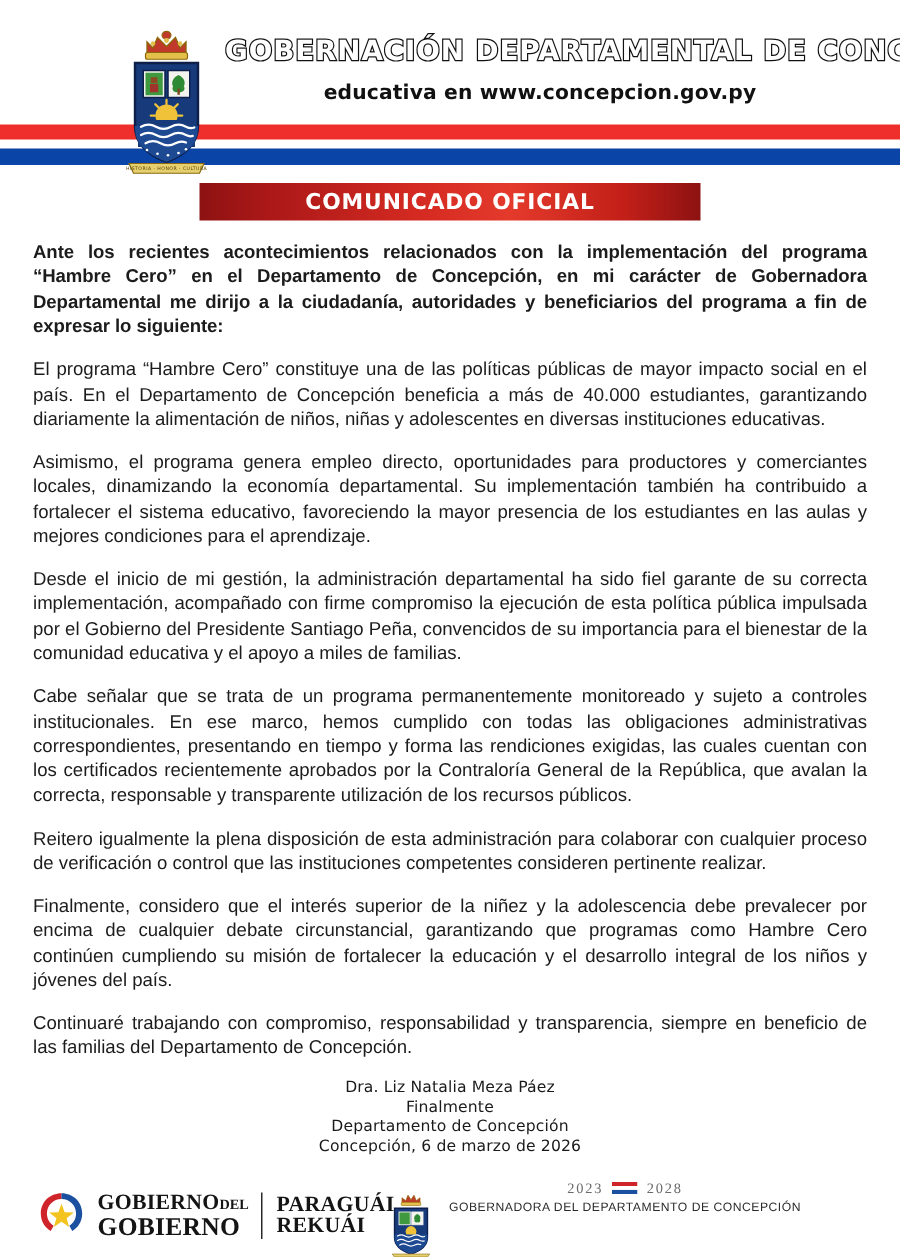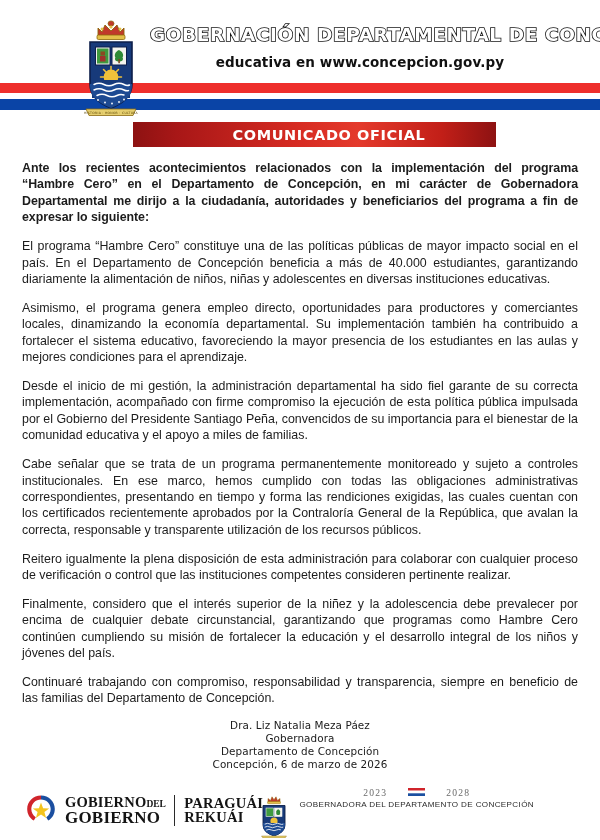--- a/index.html
+++ b/index.html
@@ -90,21 +90,20 @@
   .banner {
     position: absolute;
     left: 133px;
     top: 2px;
     width: 334px;
     height: 25px;
     background: linear-gradient(90deg, #8d1212 0%, #a81717 12%, #d62b22 45%, #e43a2c 62%, #c21f18 85%, #8d1212 100%);
     display: flex;
     align-items: center;
     justify-content: center;
-    padding-left: 29px;
   }
   .banner-text {
     color: #ffffff;
     font-family: "DejaVu Sans", sans-serif;
     font-size: 14.5px;
     font-weight: 700;
     letter-spacing: 0.6px;
   }
 
   
@@ -181,21 +180,21 @@
     top: 0px;
     display: flex;
     align-items: flex-start;
   }
   .fr-crest { width: 30px; height: 44px; margin-top: 10px; flex: none; }
   .fr-text { margin-left: 10px; text-align: center; }
   .years {
     display: flex;
     align-items: center;
     justify-content: center;
-    gap: 21px;
+    gap: 6px;
     height: 14px;
     margin-top: 1px;
   }
   .year {
     font-family: "Liberation Serif", serif;
     font-size: 9.6px;
     color: #6a6a6a;
     letter-spacing: 1.2px;
   }
   .mini-flag {
@@ -301,21 +300,21 @@
   <p class="para">El programa “Hambre Cero” constituye una de las políticas públicas de mayor impacto social en el país. En el Departamento de Concepción beneficia a más de 40.000 estudiantes, garantizando diariamente la alimentación de niños, niñas y adolescentes en diversas instituciones educativas.</p>
   <p class="para">Asimismo, el programa genera empleo directo, oportunidades para productores y comerciantes locales, dinamizando la economía departamental. Su implementación también ha contribuido a fortalecer el sistema educativo, favoreciendo la mayor presencia de los estudiantes en las aulas y mejores condiciones para el aprendizaje.</p>
   <p class="para">Desde el inicio de mi gestión, la administración departamental ha sido fiel garante de su correcta implementación, acompañado con firme compromiso la ejecución de esta política pública impulsada por el Gobierno del Presidente Santiago Peña, convencidos de su importancia para el bienestar de la comunidad educativa y el apoyo a miles de familias.</p>
   <p class="para">Cabe señalar que se trata de un programa permanentemente monitoreado y sujeto a controles institucionales. En ese marco, hemos cumplido con todas las obligaciones administrativas correspondientes, presentando en tiempo y forma las rendiciones exigidas, las cuales cuentan con los certificados recientemente aprobados por la Contraloría General de la República, que avalan la correcta, responsable y transparente utilización de los recursos públicos.</p>
   <p class="para">Reitero igualmente la plena disposición de esta administración para colaborar con cualquier proceso de verificación o control que las instituciones competentes consideren pertinente realizar.</p>
   <p class="para">Finalmente, considero que el interés superior de la niñez y la adolescencia debe prevalecer por encima de cualquier debate circunstancial, garantizando que programas como Hambre Cero continúen cumpliendo su misión de fortalecer la educación y el desarrollo integral de los niños y jóvenes del país.</p>
   <p class="para">Continuaré trabajando con compromiso, responsabilidad y transparencia, siempre en beneficio de las familias del Departamento de Concepción.</p>
 
   <div class="signature">
     <div>Dra. Liz Natalia Meza Páez</div>
-    <div>Gobernadora</div>
+    <div>Finalmente</div>
     <div>Departamento de Concepción</div>
     <div>Concepción, 6 de marzo de 2026</div>
   </div>
 </div>
 
 <div class="footer">
 
   <div class="footer-left">
     <svg class="py-emblem" viewBox="0 0 34 34">
       <path d="M17 2.5 C9.2 2.5 3.2 8.4 3.2 16 C3.2 21.1 5.8 25.4 9.8 27.6 L11.8 24.2 C9.1 22.6 7.3 19.6 7.3 16 C7.3 10.6 11.6 6.4 17 6.4 Z" fill="#d0242b"></path>

